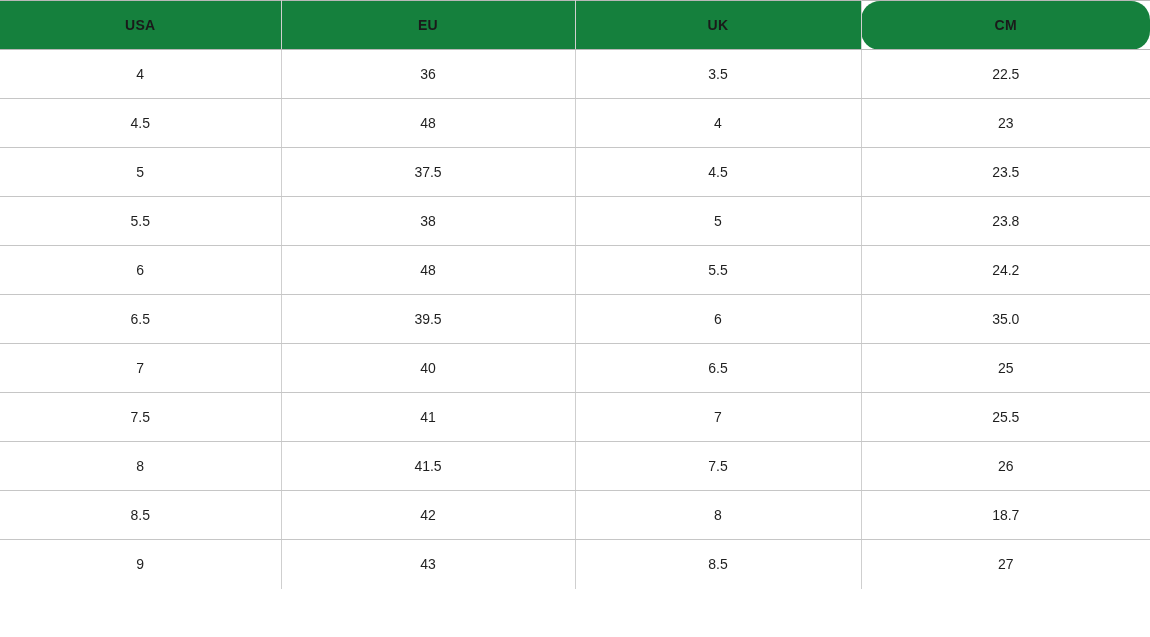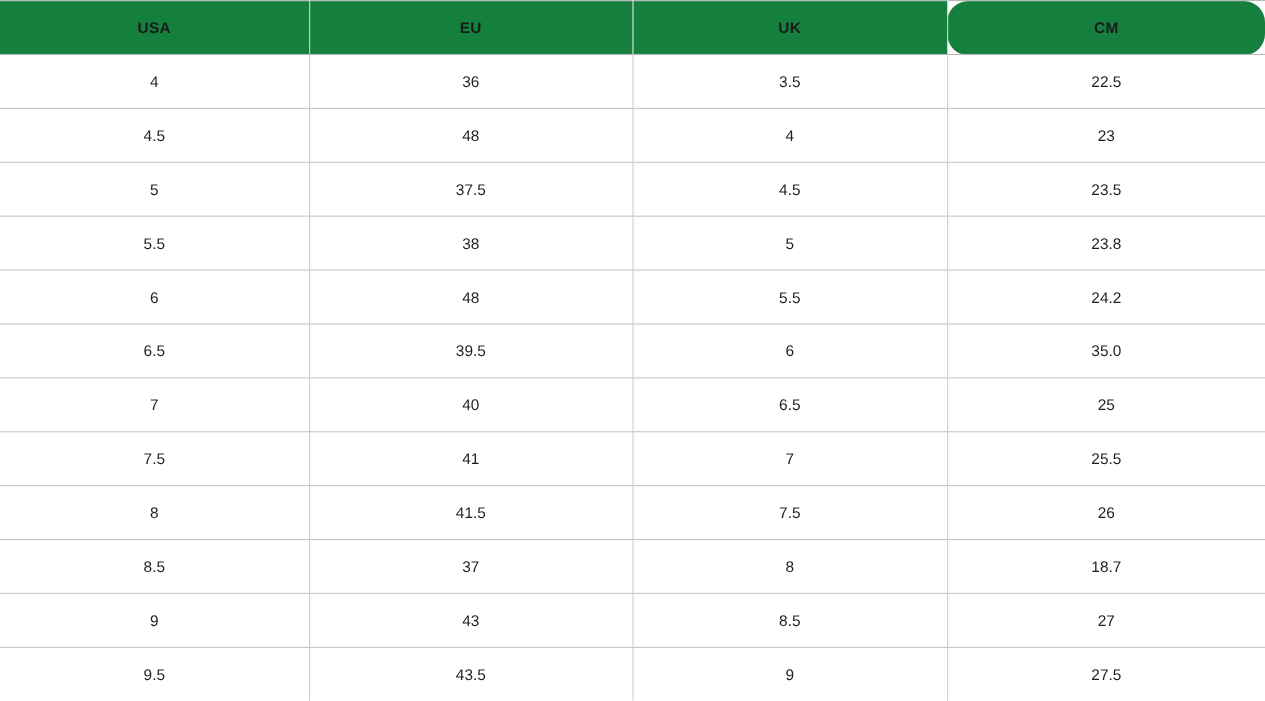--- a/index.html
+++ b/index.html
@@ -146,31 +146,25 @@
           <td class="data-cell">25.5</td>
         </tr>
         <tr class="data-row">
           <td class="data-cell">8</td>
           <td class="data-cell">41.5</td>
           <td class="data-cell">7.5</td>
           <td class="data-cell">26</td>
         </tr>
         <tr class="data-row">
           <td class="data-cell">8.5</td>
-          <td class="data-cell">37</td>
+          <td class="data-cell">42</td>
           <td class="data-cell">8</td>
           <td class="data-cell">18.7</td>
         </tr>
         <tr class="data-row">
           <td class="data-cell">9</td>
           <td class="data-cell">43</td>
           <td class="data-cell">8.5</td>
           <td class="data-cell">27</td>
         </tr>
-        <tr class="data-row">
-          <td class="data-cell">9.5</td>
-          <td class="data-cell">43.5</td>
-          <td class="data-cell">9</td>
-          <td class="data-cell">27.5</td>
-        </tr>
       </tbody>
   </table>
 </div>
 
 </body></html>

